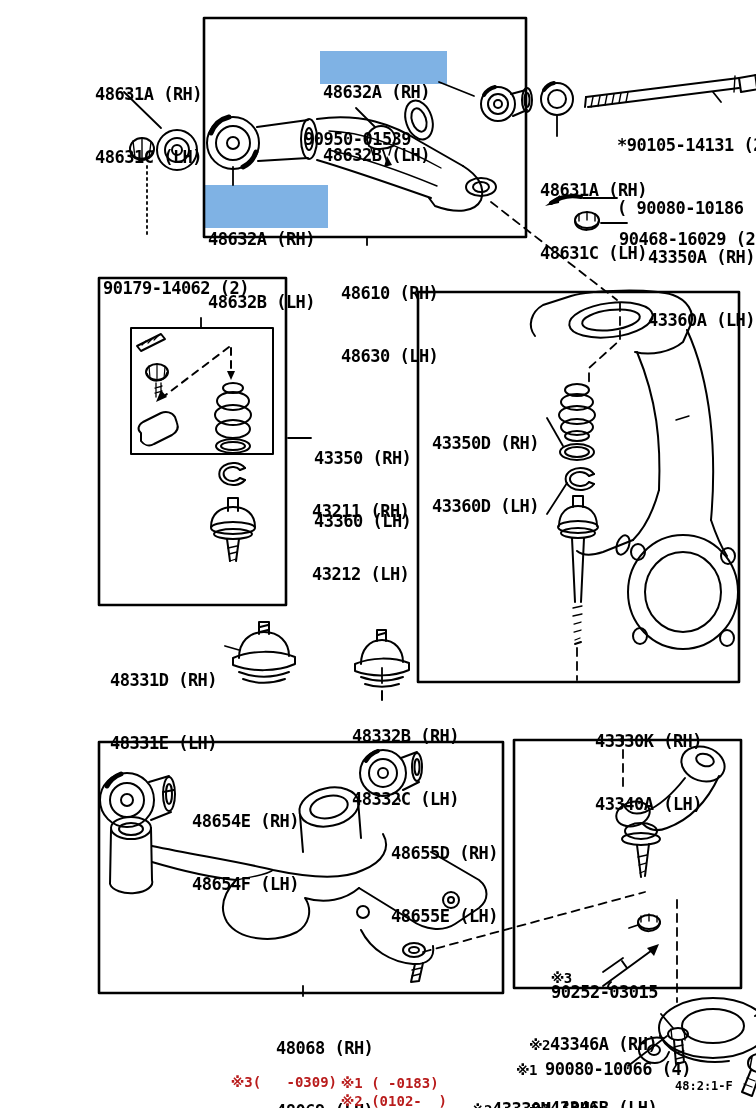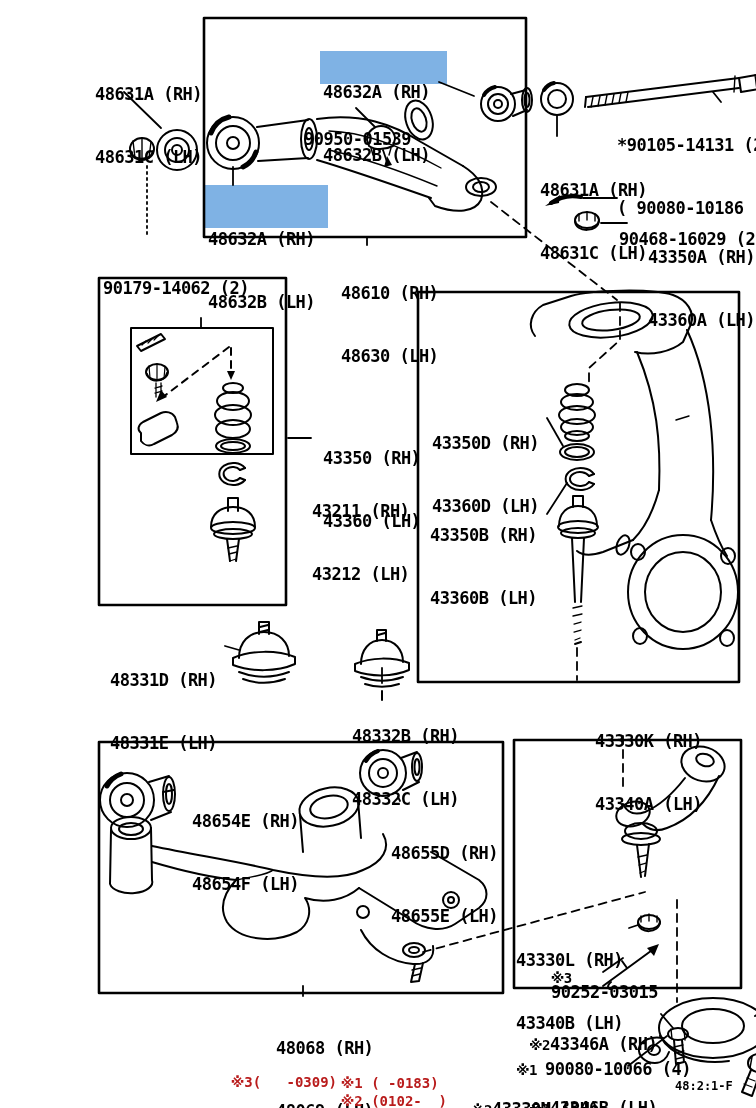--- a/index.html
+++ b/index.html
@@ -315,39 +315,35 @@
   <div class="lbl" style="left:608px;top:187px">
     <span class="ln">90468-16029 (2)</span>
   </div>
 
   <div class="lbl" style="left:637px;top:205px">
     <span class="ln">43350A (RH)</span>
     <span class="ln">43360A (LH)</span>
   </div>
 
 
-  <div class="lbl" style="left:312px;top:406px">
+  <div class="lbl" style="left:303px;top:406px">
     <span class="ln">43350 (RH)</span>
     <span class="ln">43360 (LH)</span>
   </div>
 
   <div class="lbl" style="left:301px;top:459px">
     <span class="ln">43211 (RH)</span>
     <span class="ln">43212 (LH)</span>
   </div>
 
   <div class="lbl" style="left:421px;top:391px">
     <span class="ln">43350D (RH)</span>
     <span class="ln">43360D (LH)</span>
   </div>
 
-  <div class="lbl" style="left:419px;top:483px">
-    <span class="ln">43350B (RH)</span>
-    <span class="ln">43360B (LH)</span>
-  </div>
 
   <div class="lbl" style="left:584px;top:689px">
     <span class="ln">43330K (RH)</span>
     <span class="ln">43340A (LH)</span>
   </div>
 
   <div class="lbl" style="left:99px;top:628px">
     <span class="ln">48331D (RH)</span>
     <span class="ln">48331E (LH)</span>
   </div>
@@ -365,24 +361,20 @@
   <div class="lbl" style="left:380px;top:801px">
     <span class="ln">48655D (RH)</span>
     <span class="ln">48655E (LH)</span>
   </div>
 
   <div class="lbl" style="left:265px;top:996px">
     <span class="ln">48068 (RH)</span>
     <span class="ln">48069 (LH)</span>
   </div>
 
-  <div class="lbl" style="left:505px;top:908px">
-    <span class="ln">43330L (RH)</span>
-    <span class="ln">43340B (LH)</span>
-  </div>
 
   <div class="lbl sm" style="left:508px;top:947px">
     <span>※3</span>
   </div>
 
   <div class="lbl" style="left:501px;top:961px">
     <span>90252-03015</span>
   </div>
 
   <div class="lbl" style="left:518px;top:992px">

